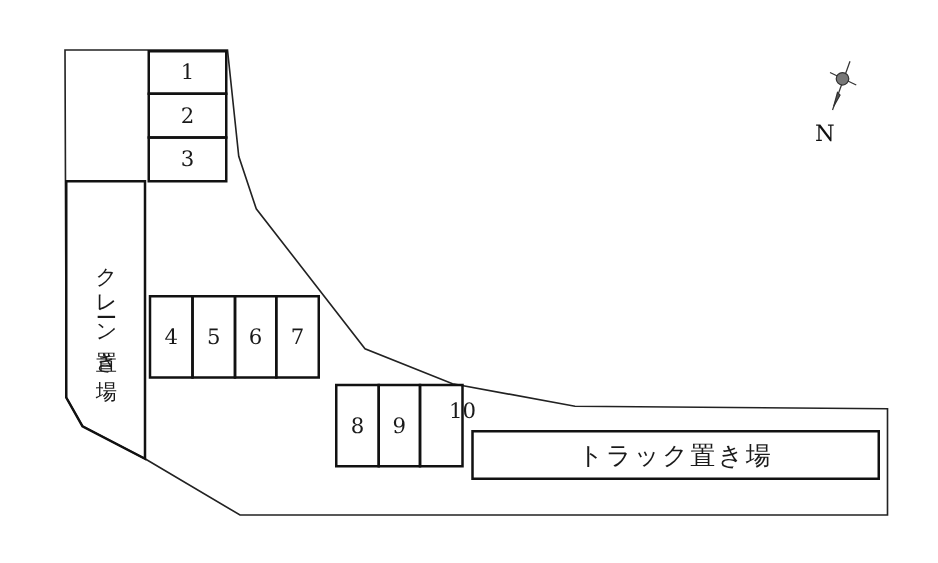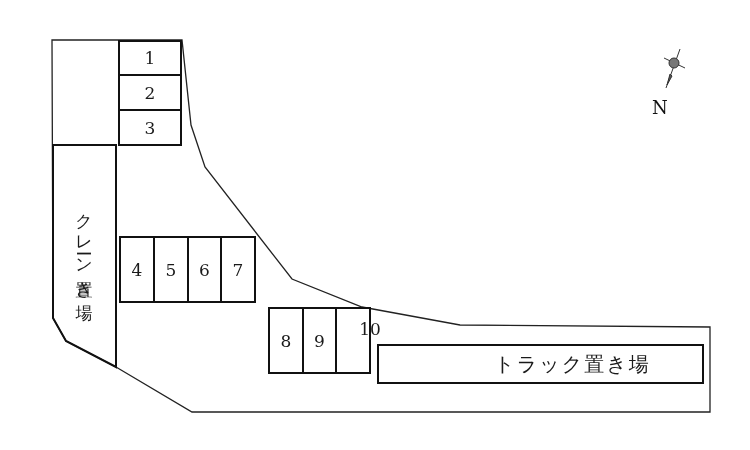--- a/index.html
+++ b/index.html
@@ -2,21 +2,21 @@
 <html><head>
 <meta charset="utf-8">
 <style>
   html, body { margin: 0; padding: 0; background: #ffffff; }
   body { width: 750px; height: 450px; position: relative; overflow: hidden;
          font-family: "DejaVu Serif", "Liberation Serif", serif; color: #111; }
   svg.plan { position: absolute; left: 0; top: 0; }
   .lbl { position: absolute; display: flex; align-items: center; justify-content: center;
          font-size: 17px; color: #1a1a1a; }
   .vert { writing-mode: vertical-rl; letter-spacing: 2px; font-size: 17px; }
-  .truck { font-size: 20px; letter-spacing: 2px; padding-left: 32px; }
+  .truck { font-size: 20px; letter-spacing: 2px; }
   .north { position: absolute; left: 652px; top: 97px; font-size: 18px; }
 </style>
 </head>
 <body>
 
 <svg class="plan" width="750" height="450" viewBox="0 0 750 450">
 
   <polygon points="52,40 182,40 191,125 205,167 292,279 362,307 460,325 710,327 710,412 192,412 116,367 66,341 53,318" fill="none" stroke="#222" stroke-width="1.3"></polygon>
 
   <polygon points="53,145 116,145 116,367 66,341 53,318" fill="none" stroke="#111" stroke-width="2"></polygon>

